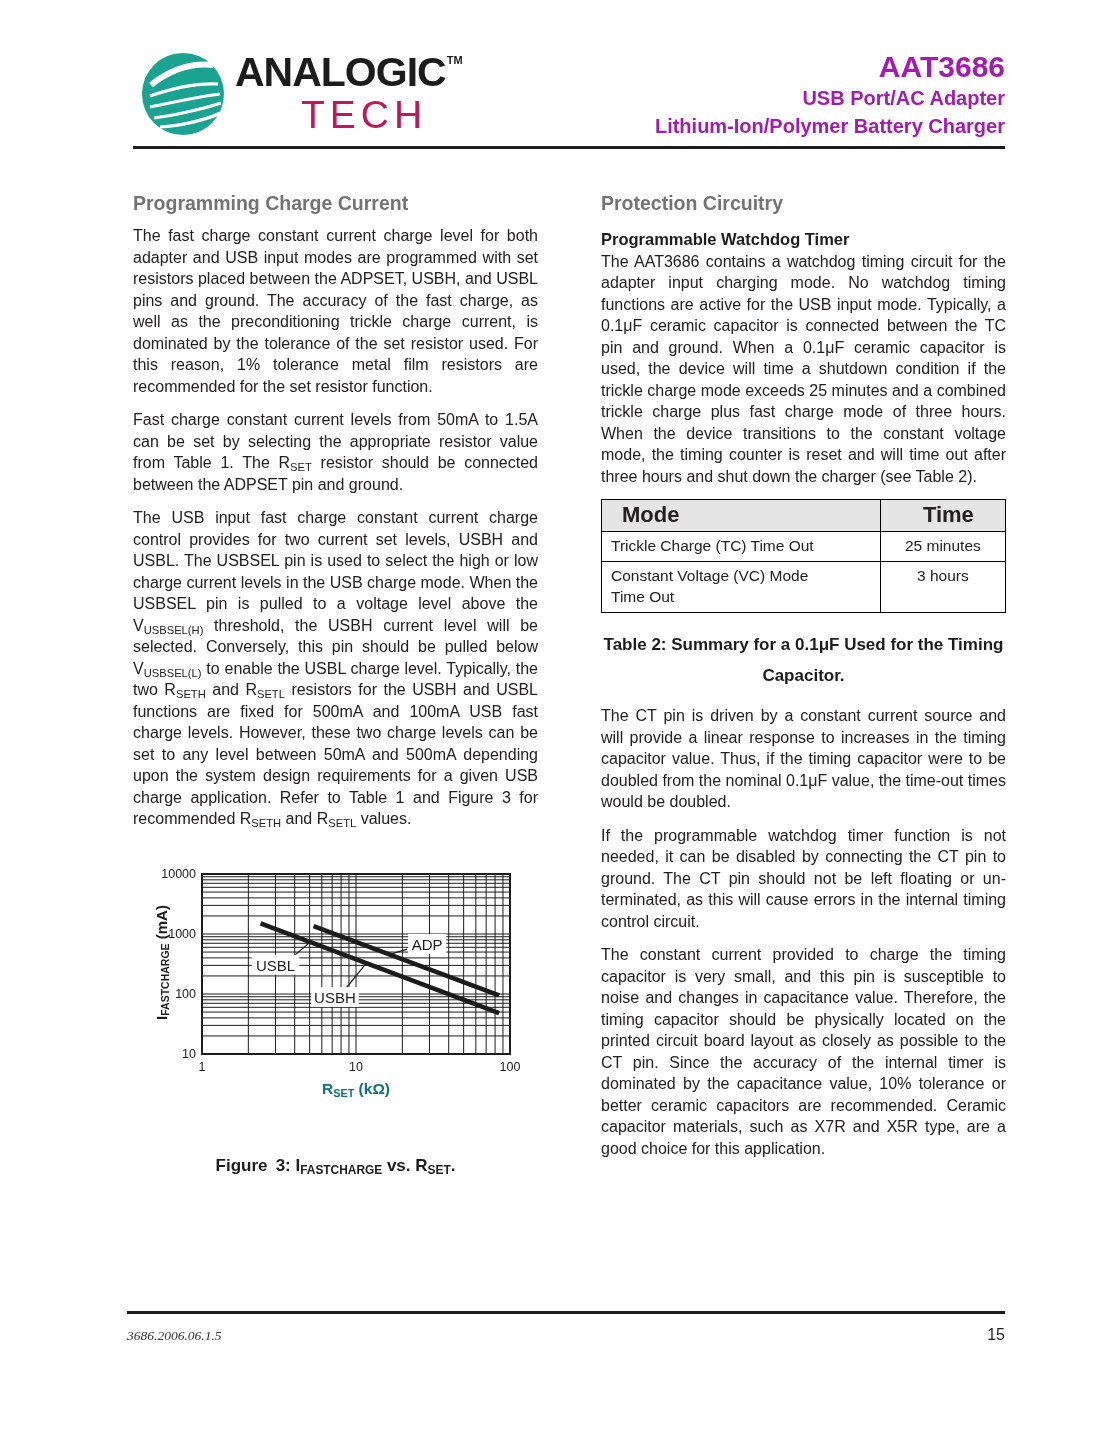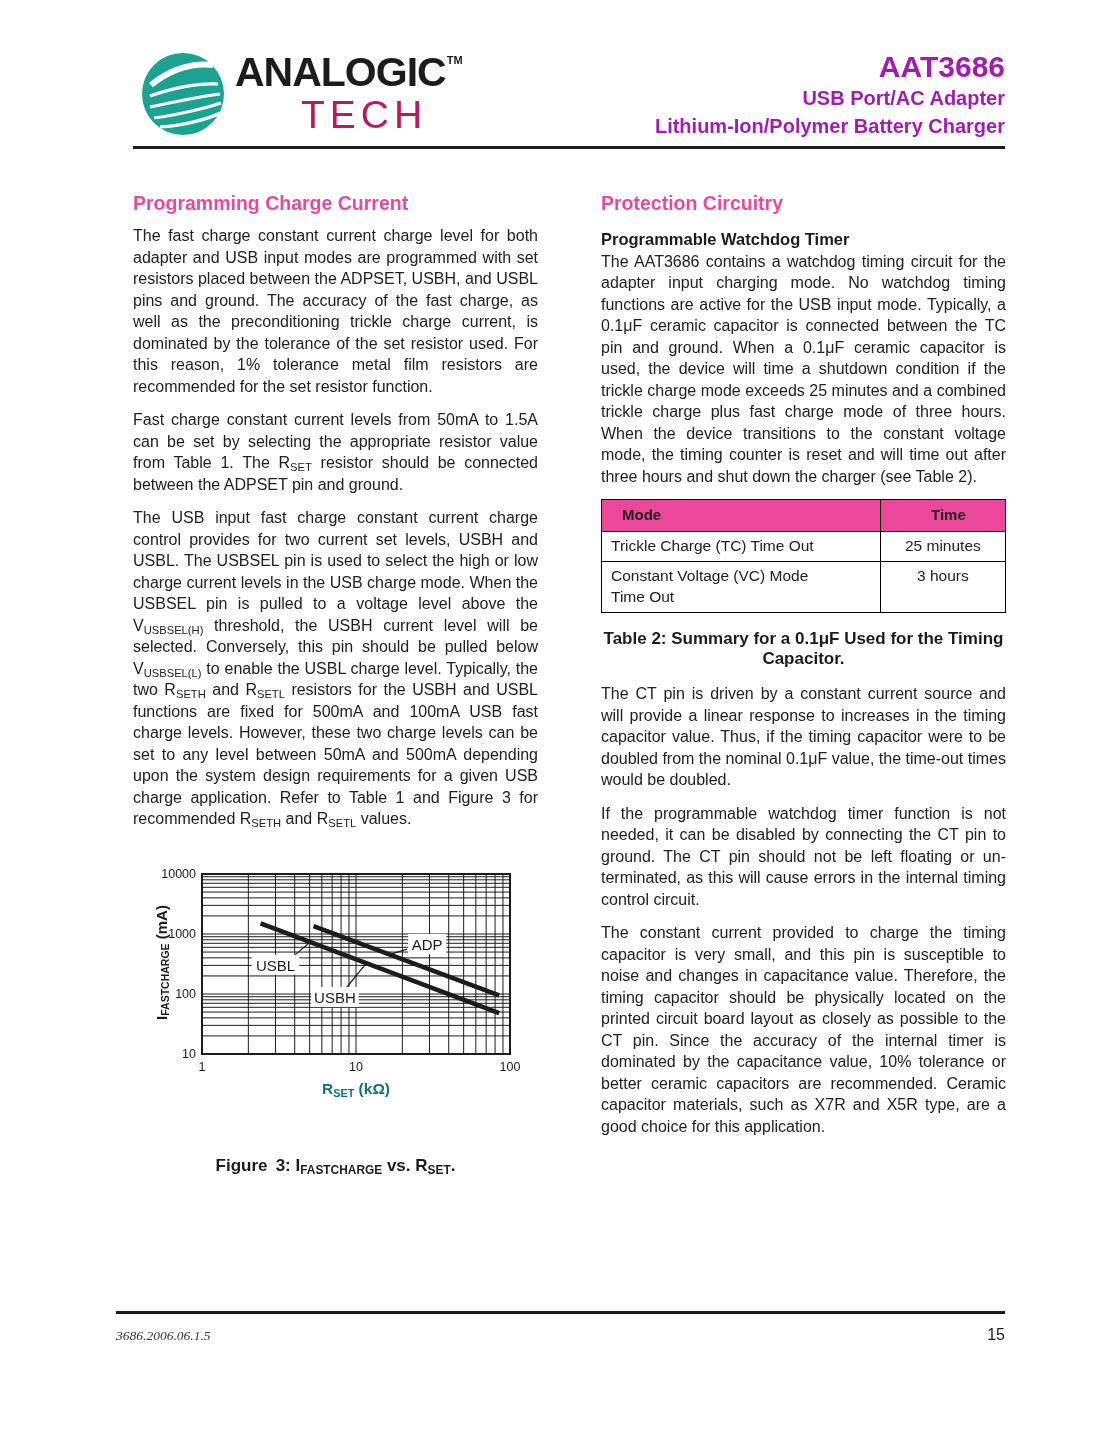--- a/index.html
+++ b/index.html
@@ -17,49 +17,49 @@
   .brand-tm { font-size:11px; font-weight:700; position:relative; top:-22px; left:1px; letter-spacing:0; }
   .brand-bottom { font-size:39px; font-weight:400; letter-spacing:5px; color:#be185d; margin-left:66px; margin-top:2px; }
   .doc-title { position:absolute; right:0; top:0; text-align:right; color:#a21caf; }
   .doc-title .part { font-size:30px; font-weight:700; line-height:34px; }
   .doc-title .sub { font-size:20px; font-weight:700; line-height:28px; }
   .rule-top { position:absolute; left:133px; right:100px; top:146px; height:3px; background:#1c1c1c; }
 
   
   .content { position:absolute; left:133px; top:186px; width:873px; display:flex; justify-content:space-between; }
   .col { width:405px; }
-  h2.section { font-size:19.5px; font-weight:700; color:#ec4899; margin:6px 0 10px 0; }
+  h2.section { font-size:19.5px; font-weight:700; color:#737373; margin:6px 0 10px 0; }
   h3.subsection { font-size:16.5px; font-weight:700; color:#1c1c1c; margin:14px 0 0 0; line-height:21.5px; }
   p.body { font-size:16px; line-height:21.5px; text-align:justify; margin:0 0 12px 0; color:#242021; }
   sub { font-size:0.70em; vertical-align:-0.28em; line-height:0; }
   .ohm { font-weight:900; }
 
   
   .figure { margin-top:36px; }
   .chart-wrap { position:relative; width:405px; height:238px; }
   .chart-wrap svg { position:absolute; left:0; top:0; }
   .y-axis-title {
     position:absolute; left:-64px; top:88px; width:184px; text-align:center;
     transform:rotate(-90deg); font-weight:700; font-size:15px; color:#1c1c1c; white-space:nowrap;
   }
   .x-axis-title { position:absolute; left:69px; top:214px; width:308px; text-align:center; font-weight:700; font-size:15.5px; color:#0f766e; }
   .fig-caption { margin-top:52px; text-align:center; font-weight:700; font-size:17px; color:#1c1c1c; }
 
   
   table.t2 { width:100%; border-collapse:collapse; margin-top:10px; font-size:15.5px; color:#242021; }
   table.t2 th, table.t2 td { border:1.6px solid #000; padding:3px 9px 5px 9px; line-height:21px; }
-  table.t2 th { background:#ec4899; font-weight:700; font-size:15px; padding-top:4px; padding-bottom:6px;padding-left:20px; }
+  table.t2 th { background:#e5e5e5; font-weight:700; font-size:22px; padding-top:4px; padding-bottom:6px;padding-left:20px; }
   th.mode-h { text-align:left; width:69%; }
   th.time-h { text-align:center; }
   td.mode-c { text-align:left; white-space:pre-line; }
   td.time-c { text-align:center; vertical-align:top; }
-  .table-caption { margin:16px auto 14px auto; max-width:400px; text-align:center; font-weight:700; font-size:17px; line-height:20px; color:#1c1c1c; }
-
-  
-  .footer { position:absolute; left:116px; right:100px; top:1311px; border-top:3px solid #1c1c1c; }
+  .table-caption { margin:16px auto 14px auto; max-width:400px; text-align:center; font-weight:700; font-size:17px; line-height:31px; color:#1c1c1c; }
+
+  
+  .footer { position:absolute; left:127px; right:100px; top:1311px; border-top:3px solid #1c1c1c; }
   .footer-row { display:flex; justify-content:space-between; align-items:baseline; padding-top:12px; }
   .doc-id { font-family:"Liberation Serif", serif; font-style:italic; font-size:13.5px; color:#333; }
   .page-num { font-size:16px; color:#1c1c1c; }
 </style>
 </head>
 <body>
 
 <div class="page">
 
   <div class="header">

